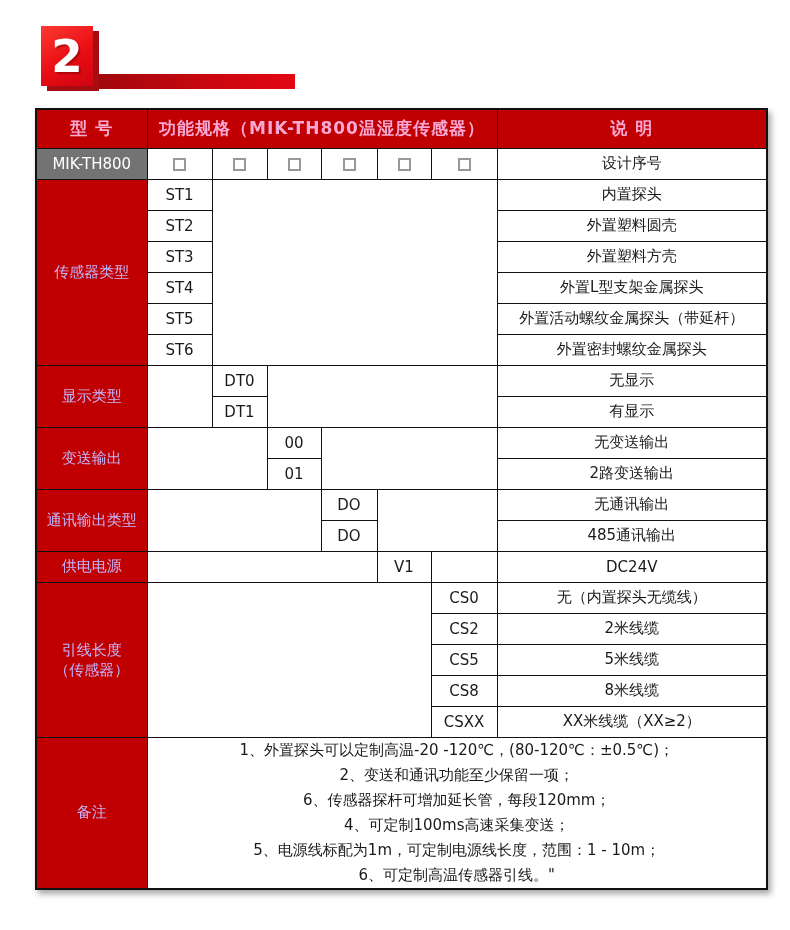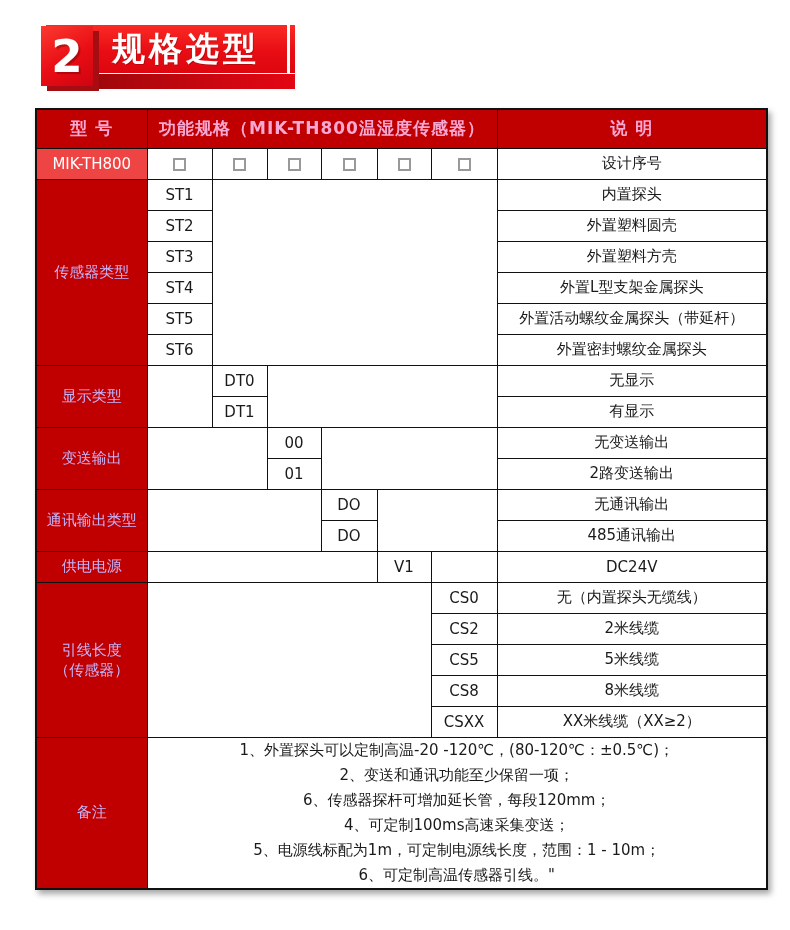--- a/index.html
+++ b/index.html
@@ -61,44 +61,40 @@
   }
   table.spec th {
     background: #c00000; color: #f9a8d4;
     font-size: 17px; font-weight: bold; height: 39px;
     letter-spacing: 1px;
   }
   tr.r td { height: 31px; }
   td.red-cell {
     background: #c00000; color: #c4b5fd; font-size: 15px;
   }
-  td.model-cell { background: #ef4444; color: #fff; font-size: 15px; }
+  td.model-cell { background: #737373; color: #fff; font-size: 15px; }
   td.desc-cell { font-size: 15px; }
   td.code-cell { font-size: 15px; }
   .two-line { line-height: 20px; }
   .checkbox {
     display: inline-block; width: 13px; height: 13px;
     border: 2px solid #999; background: #fff; vertical-align: middle;
   }
   td.notes-cell {
     text-align: left; white-space: normal;
     padding: 9px 10px 9px 22px; line-height: 25px; font-size: 15px;
   }
   td.notes-cell div { white-space: nowrap; }
 </style>
 </head>
 <body>
 
 <div class="page">
 
   <div class="sec-header">
-    <div class="banner">
-      <span class="banner-title">规格选型</span>
-      <span class="banner-notch"></span>
-    </div>
     <div class="banner-shadow"></div>
     <div class="badge">
       <span class="badge-num">2</span>
     </div>
   </div>
 
   <table class="spec">
     <colgroup>
       <col style="width:111px">
         <col style="width:65px">

